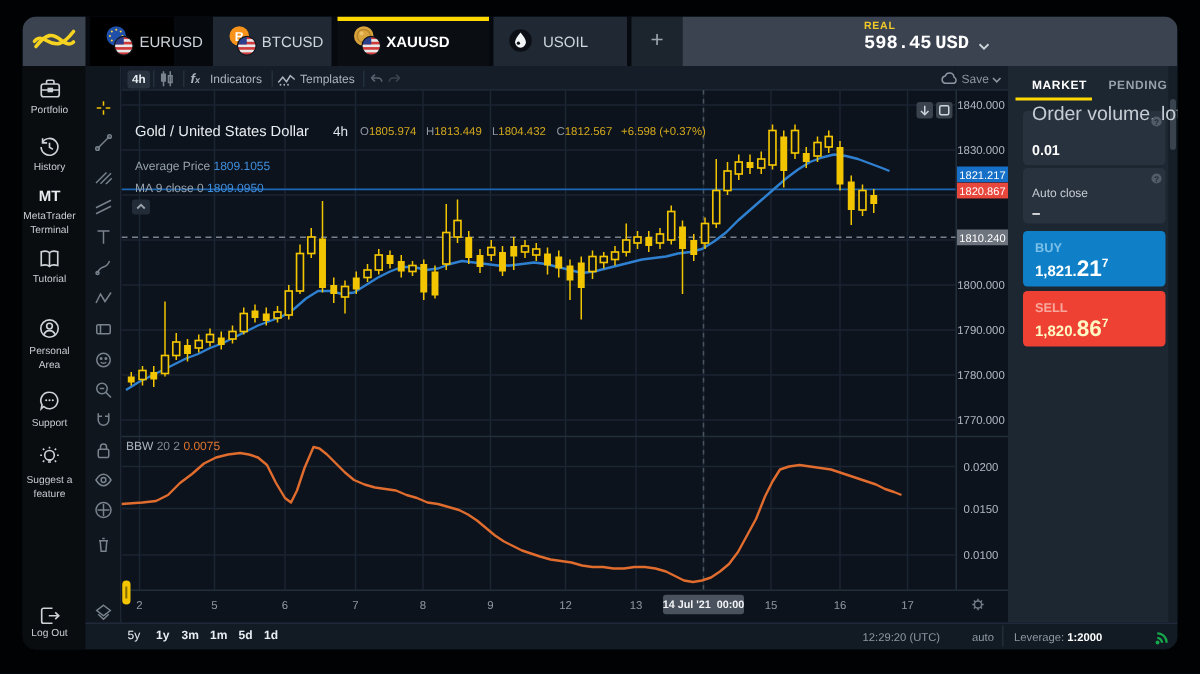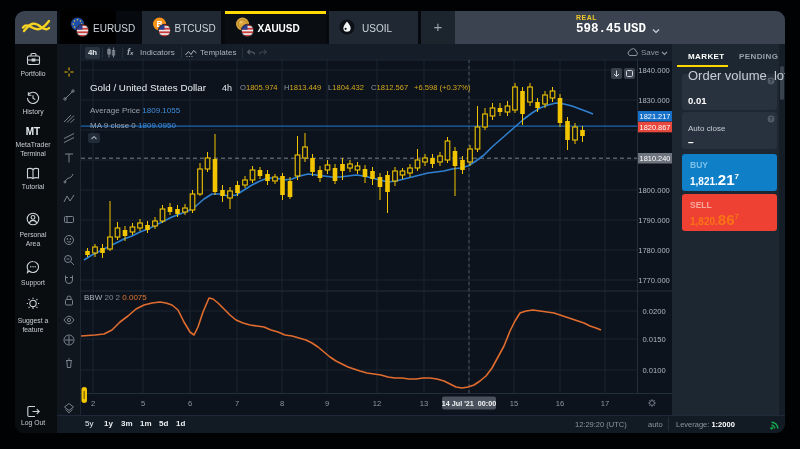--- a/index.html
+++ b/index.html
@@ -553,21 +553,21 @@
         <div style="position:absolute;left:688px;top:137px;font-size:10px;font-weight:bold;color:#fff">–</div>
         <svg style="position:absolute;left:767px;top:115px" width="8" height="8" viewBox="0 0 8 8">
           <circle cx="4" cy="4" r="3.4" fill="#515c68"></circle>
           <text x="4" y="6" font-size="5.5" fill="#1d2731" text-anchor="middle" font-weight="bold" font-family="Liberation Sans, sans-serif">?</text>
         </svg>
         <div style="position:absolute;left:682px;top:154px;width:95px;height:37px;background:#0f80c8;border-radius:3px"></div>
         <div style="position:absolute;left:690px;top:160px;font-size:8.5px;color:#7cc0e8;font-weight:bold">BUY</div>
         <div style="position:absolute;left:690px;top:171px;color:#fff"><span style="font-size:10px;font-weight:bold">1,821.</span><span style="font-size:15px;font-weight:bold">21</span><span style="font-size:8px;font-weight:bold;vertical-align:6px">7</span></div>
         <div style="position:absolute;left:682px;top:194px;width:95px;height:37px;background:#ee4134;border-radius:3px"></div>
         <div style="position:absolute;left:690px;top:200px;font-size:8.5px;color:#f8a79d;font-weight:bold">SELL</div>
-        <div style="position:absolute;left:690px;top:211px;color:#f97316"><span style="font-size:10px;font-weight:bold">1,820.</span><span style="font-size:15px;font-weight:bold">86</span><span style="font-size:8px;font-weight:bold;vertical-align:6px">7</span></div>
+        <div style="position:absolute;left:690px;top:211px;color:#fef9c3"><span style="font-size:10px;font-weight:bold">1,820.</span><span style="font-size:15px;font-weight:bold">86</span><span style="font-size:8px;font-weight:bold;vertical-align:6px">7</span></div>
 <div style="position:absolute;left:57px;top:415px;width:728px;height:18px;background:#121b24;border-top:1px solid #20293a"></div>
         <div style="position:absolute;left:85px;top:419px;font-size:8px;font-weight:normal;color:#e8edf1">5y</div>
         <div style="position:absolute;left:104px;top:419px;font-size:8px;font-weight:bold;color:#e8edf1">1y</div>
         <div style="position:absolute;left:121px;top:419px;font-size:8px;font-weight:bold;color:#e8edf1">3m</div>
         <div style="position:absolute;left:140px;top:419px;font-size:8px;font-weight:bold;color:#e8edf1">1m</div>
         <div style="position:absolute;left:159px;top:419px;font-size:8px;font-weight:bold;color:#e8edf1">5d</div>
         <div style="position:absolute;left:176px;top:419px;font-size:8px;font-weight:bold;color:#e8edf1">1d</div>
         <div style="position:absolute;left:575px;top:419.5px;font-size:7.5px;color:#8d97a3">12:29:20 (UTC)</div>
         <div style="position:absolute;left:648px;top:419.5px;font-size:7.5px;color:#8d97a3">auto</div>
         <div style="position:absolute;left:668px;top:417px;width:1px;height:14px;background:#232e3b"></div>

